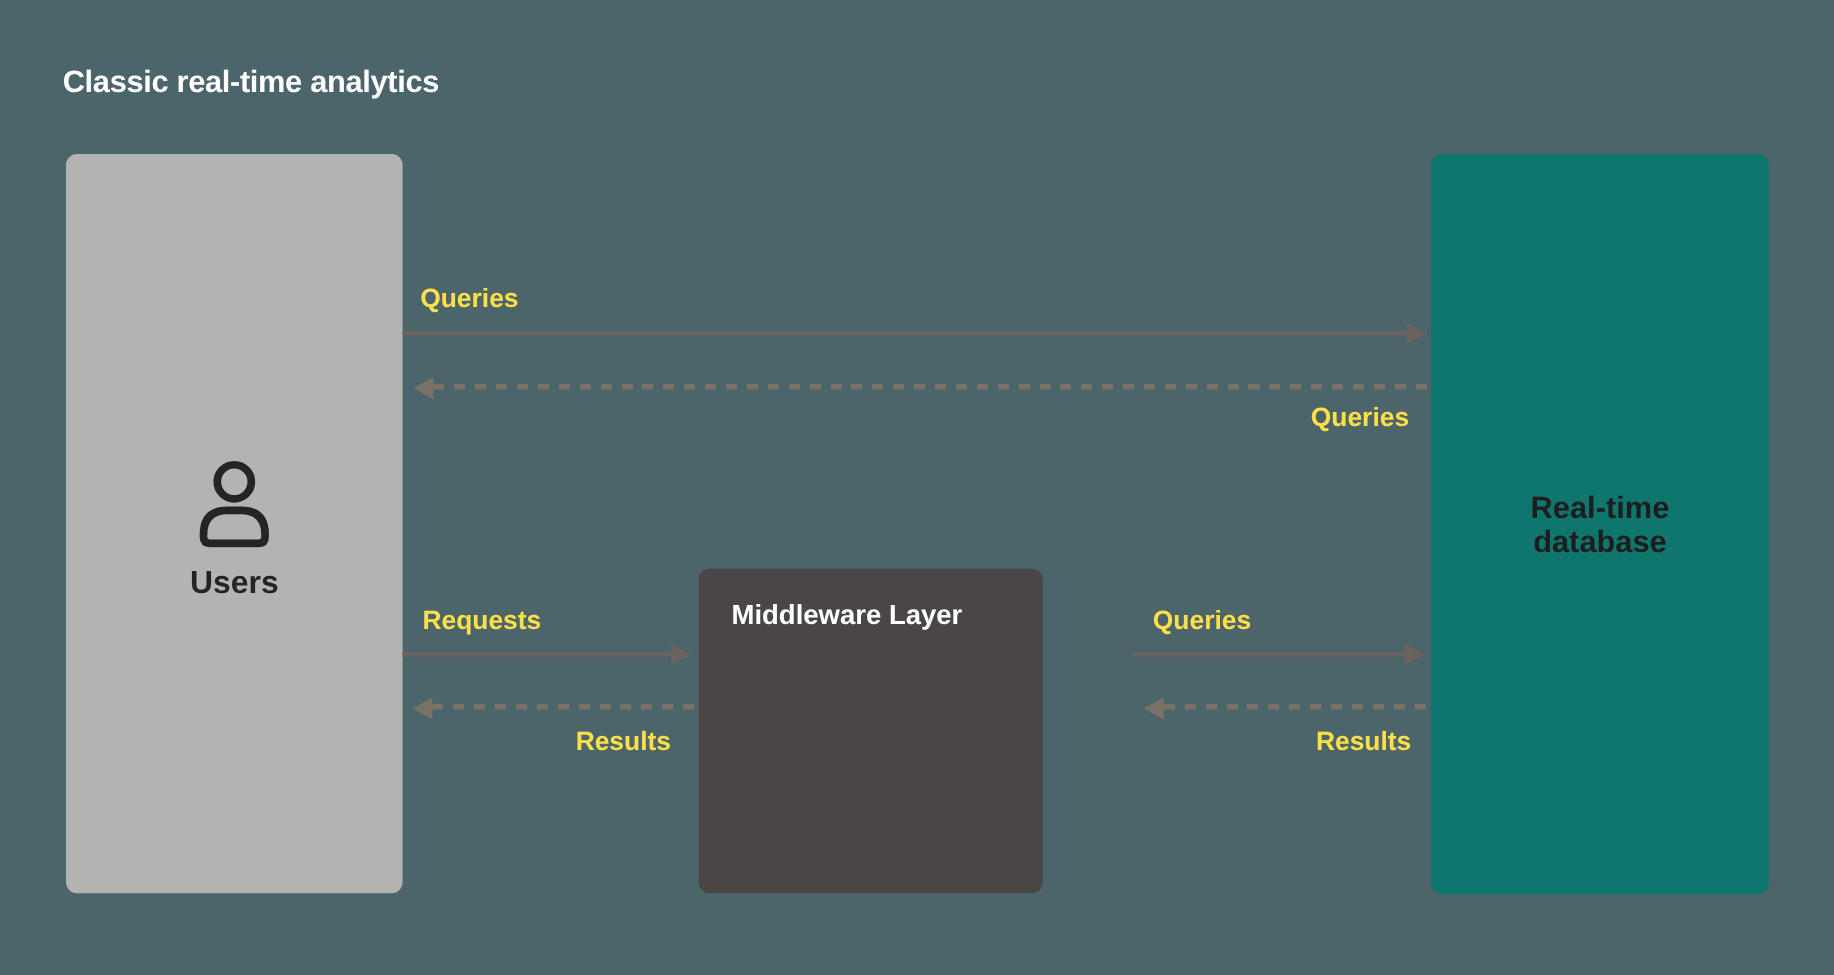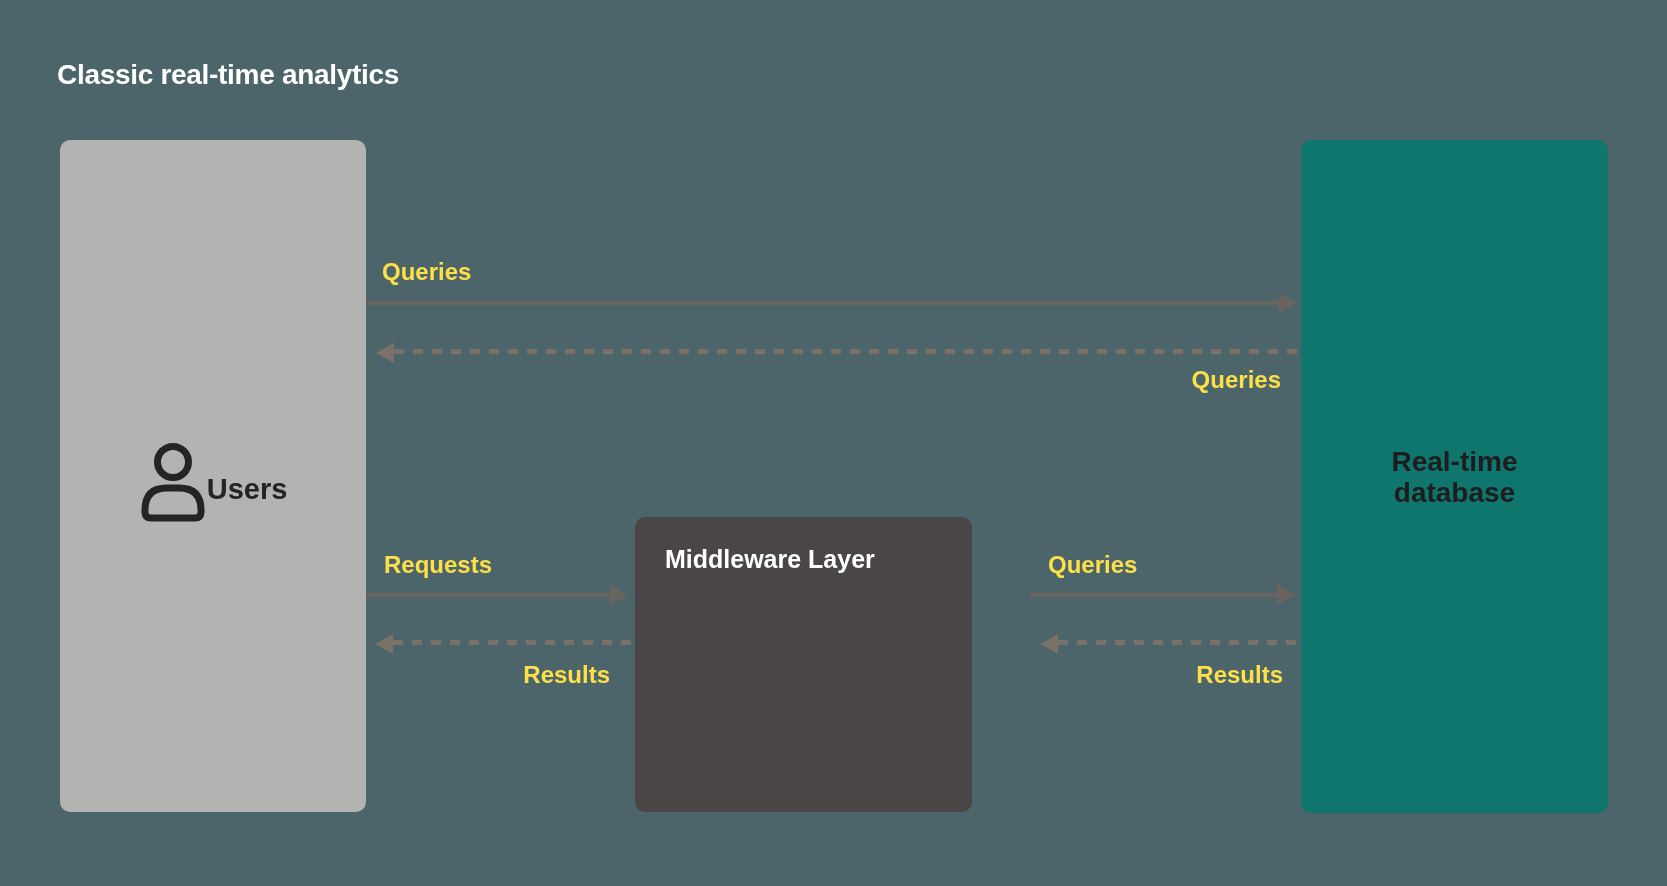--- a/index.html
+++ b/index.html
@@ -17,28 +17,28 @@
     position:absolute;left:57px;top:59px;
     font-size:28px;font-weight:700;color:#ffffff;
     letter-spacing:-0.3px;
   }
   .node{
     position:absolute;border-radius:10px;
   }
   .node-users{
     left:60px;top:140px;width:306px;height:672px;
     background:#b3b3b2;
-    display:flex;flex-direction:row;align-items:center;justify-content:center;
+    display:flex;flex-direction:column;align-items:center;justify-content:center;
     padding-top:10px;box-sizing:border-box;
   }
   .node-users .node-label{
     font-size:29px;font-weight:700;color:#262422;margin-top:16px;
   }
   .node-middleware{
-    left:635px;top:517px;width:337px;height:295px;
+    left:635px;top:517px;width:313px;height:295px;
     background:#4a4646;
   }
   .node-middleware .node-label{
     position:absolute;left:30px;top:28px;
     font-size:25px;font-weight:700;color:#ffffff;
   }
   .node-database{
     left:1301px;top:140px;width:307px;height:673px;
     background:#0f766e;
     display:flex;align-items:center;justify-content:center;

